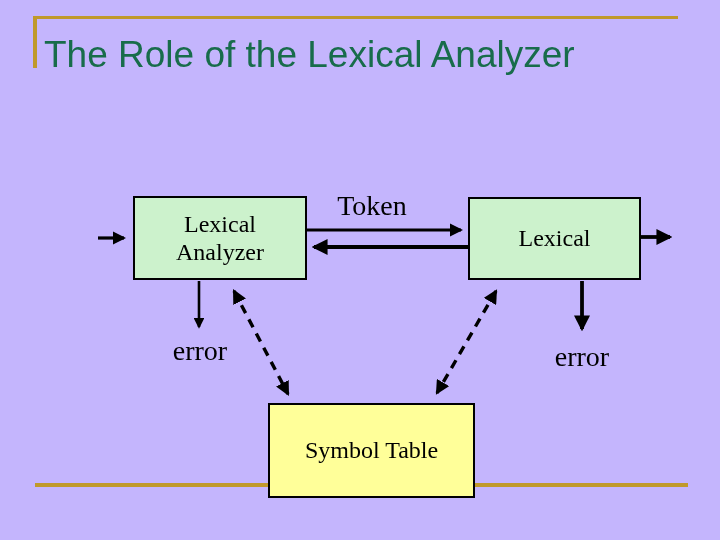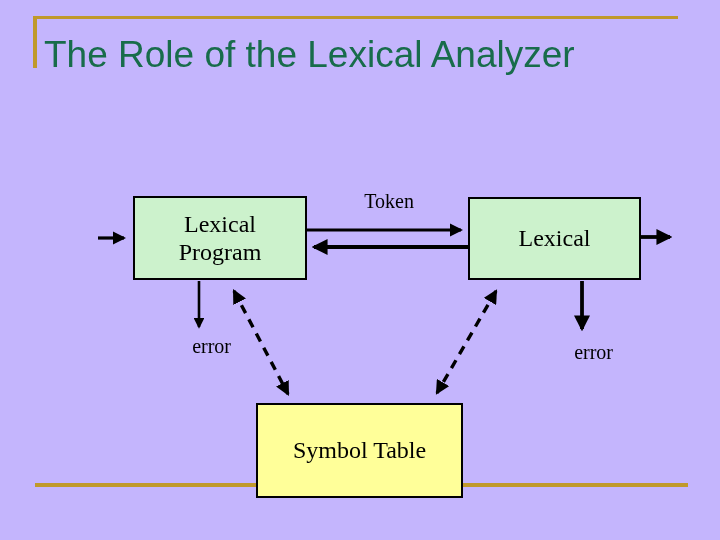--- a/index.html
+++ b/index.html
@@ -17,41 +17,41 @@
   .slide-title{
     left:44px;top:34px;width:650px;
     font-family:"Liberation Sans", sans-serif;
     font-size:37px;line-height:1.15;
     color:#186C4B;
     white-space:nowrap;
   }
   
   .lbl{
     color:#000;
-    font-size:20px;
+    font-size:28px;
     line-height:1.12;
-    text-align:right;
+    text-align:center;
   }
   .lbl-source{left:24px;top:213px;width:94px;}
   .lbl-token{left:330px;top:190px;width:84px;}
   .lbl-getnext{left:308px;top:257px;width:146px;font-style:italic;}
   .lbl-error-left{left:169px;top:335px;width:62px;}
   .lbl-error-right{left:551px;top:341px;width:62px;}
   
   .node{
     display:flex;flex-direction:column;
     align-items:center;justify-content:center;
     border:2px solid #000;
     font-size:24px;line-height:1.18;
     color:#000;text-align:center;
     box-sizing:border-box;
     z-index:2;
   }
   .node-green{background:#CCF2CC;}
-  .node-yellow{background:#FFFF99;}
+  .node-yellow{background:#FFFF99;margin-left:12px;}
   .box-lex{left:133px;top:196px;width:174px;height:84px;}
   .box-parser{left:468px;top:197px;width:173px;height:83px;}
   .box-symtab{left:256px;top:403px;width:207px;height:95px;}
   
   .bottom-rule{left:35px;top:483px;width:653px;height:4px;background:#C0992B;z-index:1;}
   .arrow-layer{left:0;top:0;width:720px;height:540px;z-index:1;}
 </style>
 </head>
 <body>
 
@@ -82,21 +82,21 @@
 
   <div class="abs lbl lbl-token">Token</div>
 
 
   <div class="abs lbl lbl-error-left">error</div>
 
   <div class="abs lbl lbl-error-right">error</div>
 
   <div class="abs node node-green box-lex">
     <div>Lexical</div>
-    <div>Program</div>
+    <div>Analyzer</div>
   </div>
 
   <div class="abs node node-green box-parser">
     <div>Lexical</div>
   </div>
 
   <div class="abs bottom-rule"></div>
 
   <div class="abs node node-yellow box-symtab">
     <div>Symbol Table</div>

